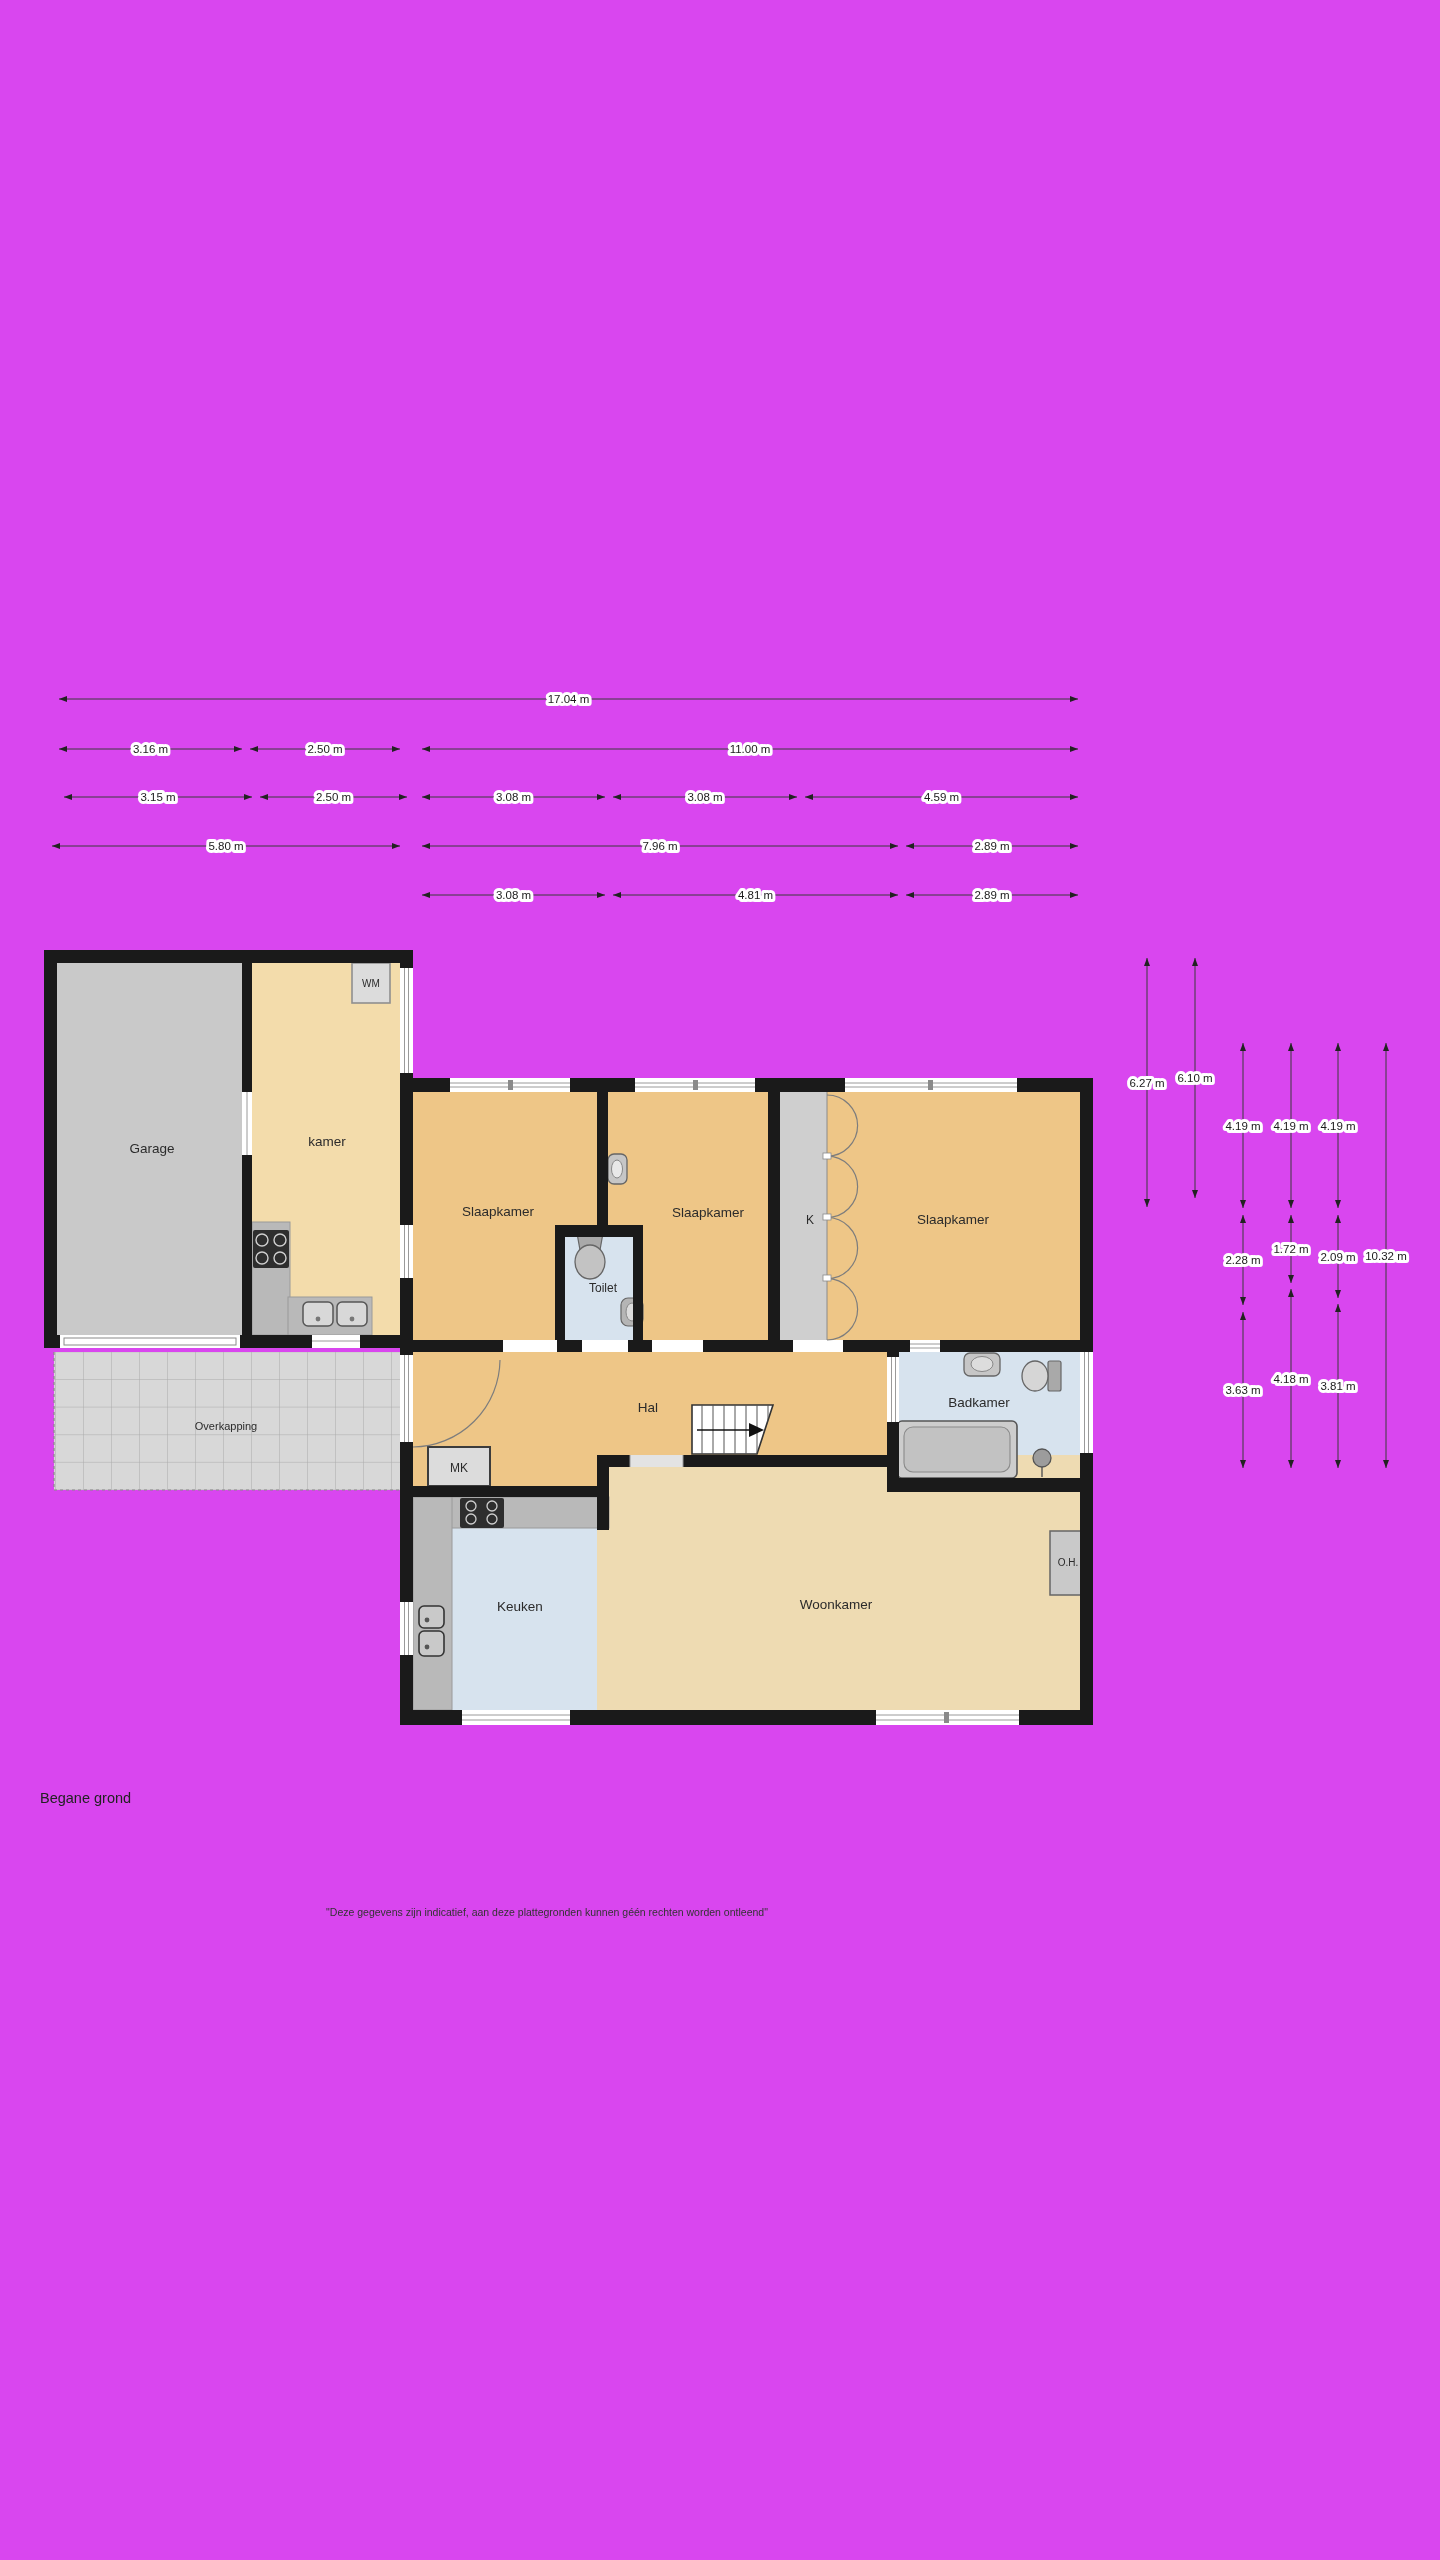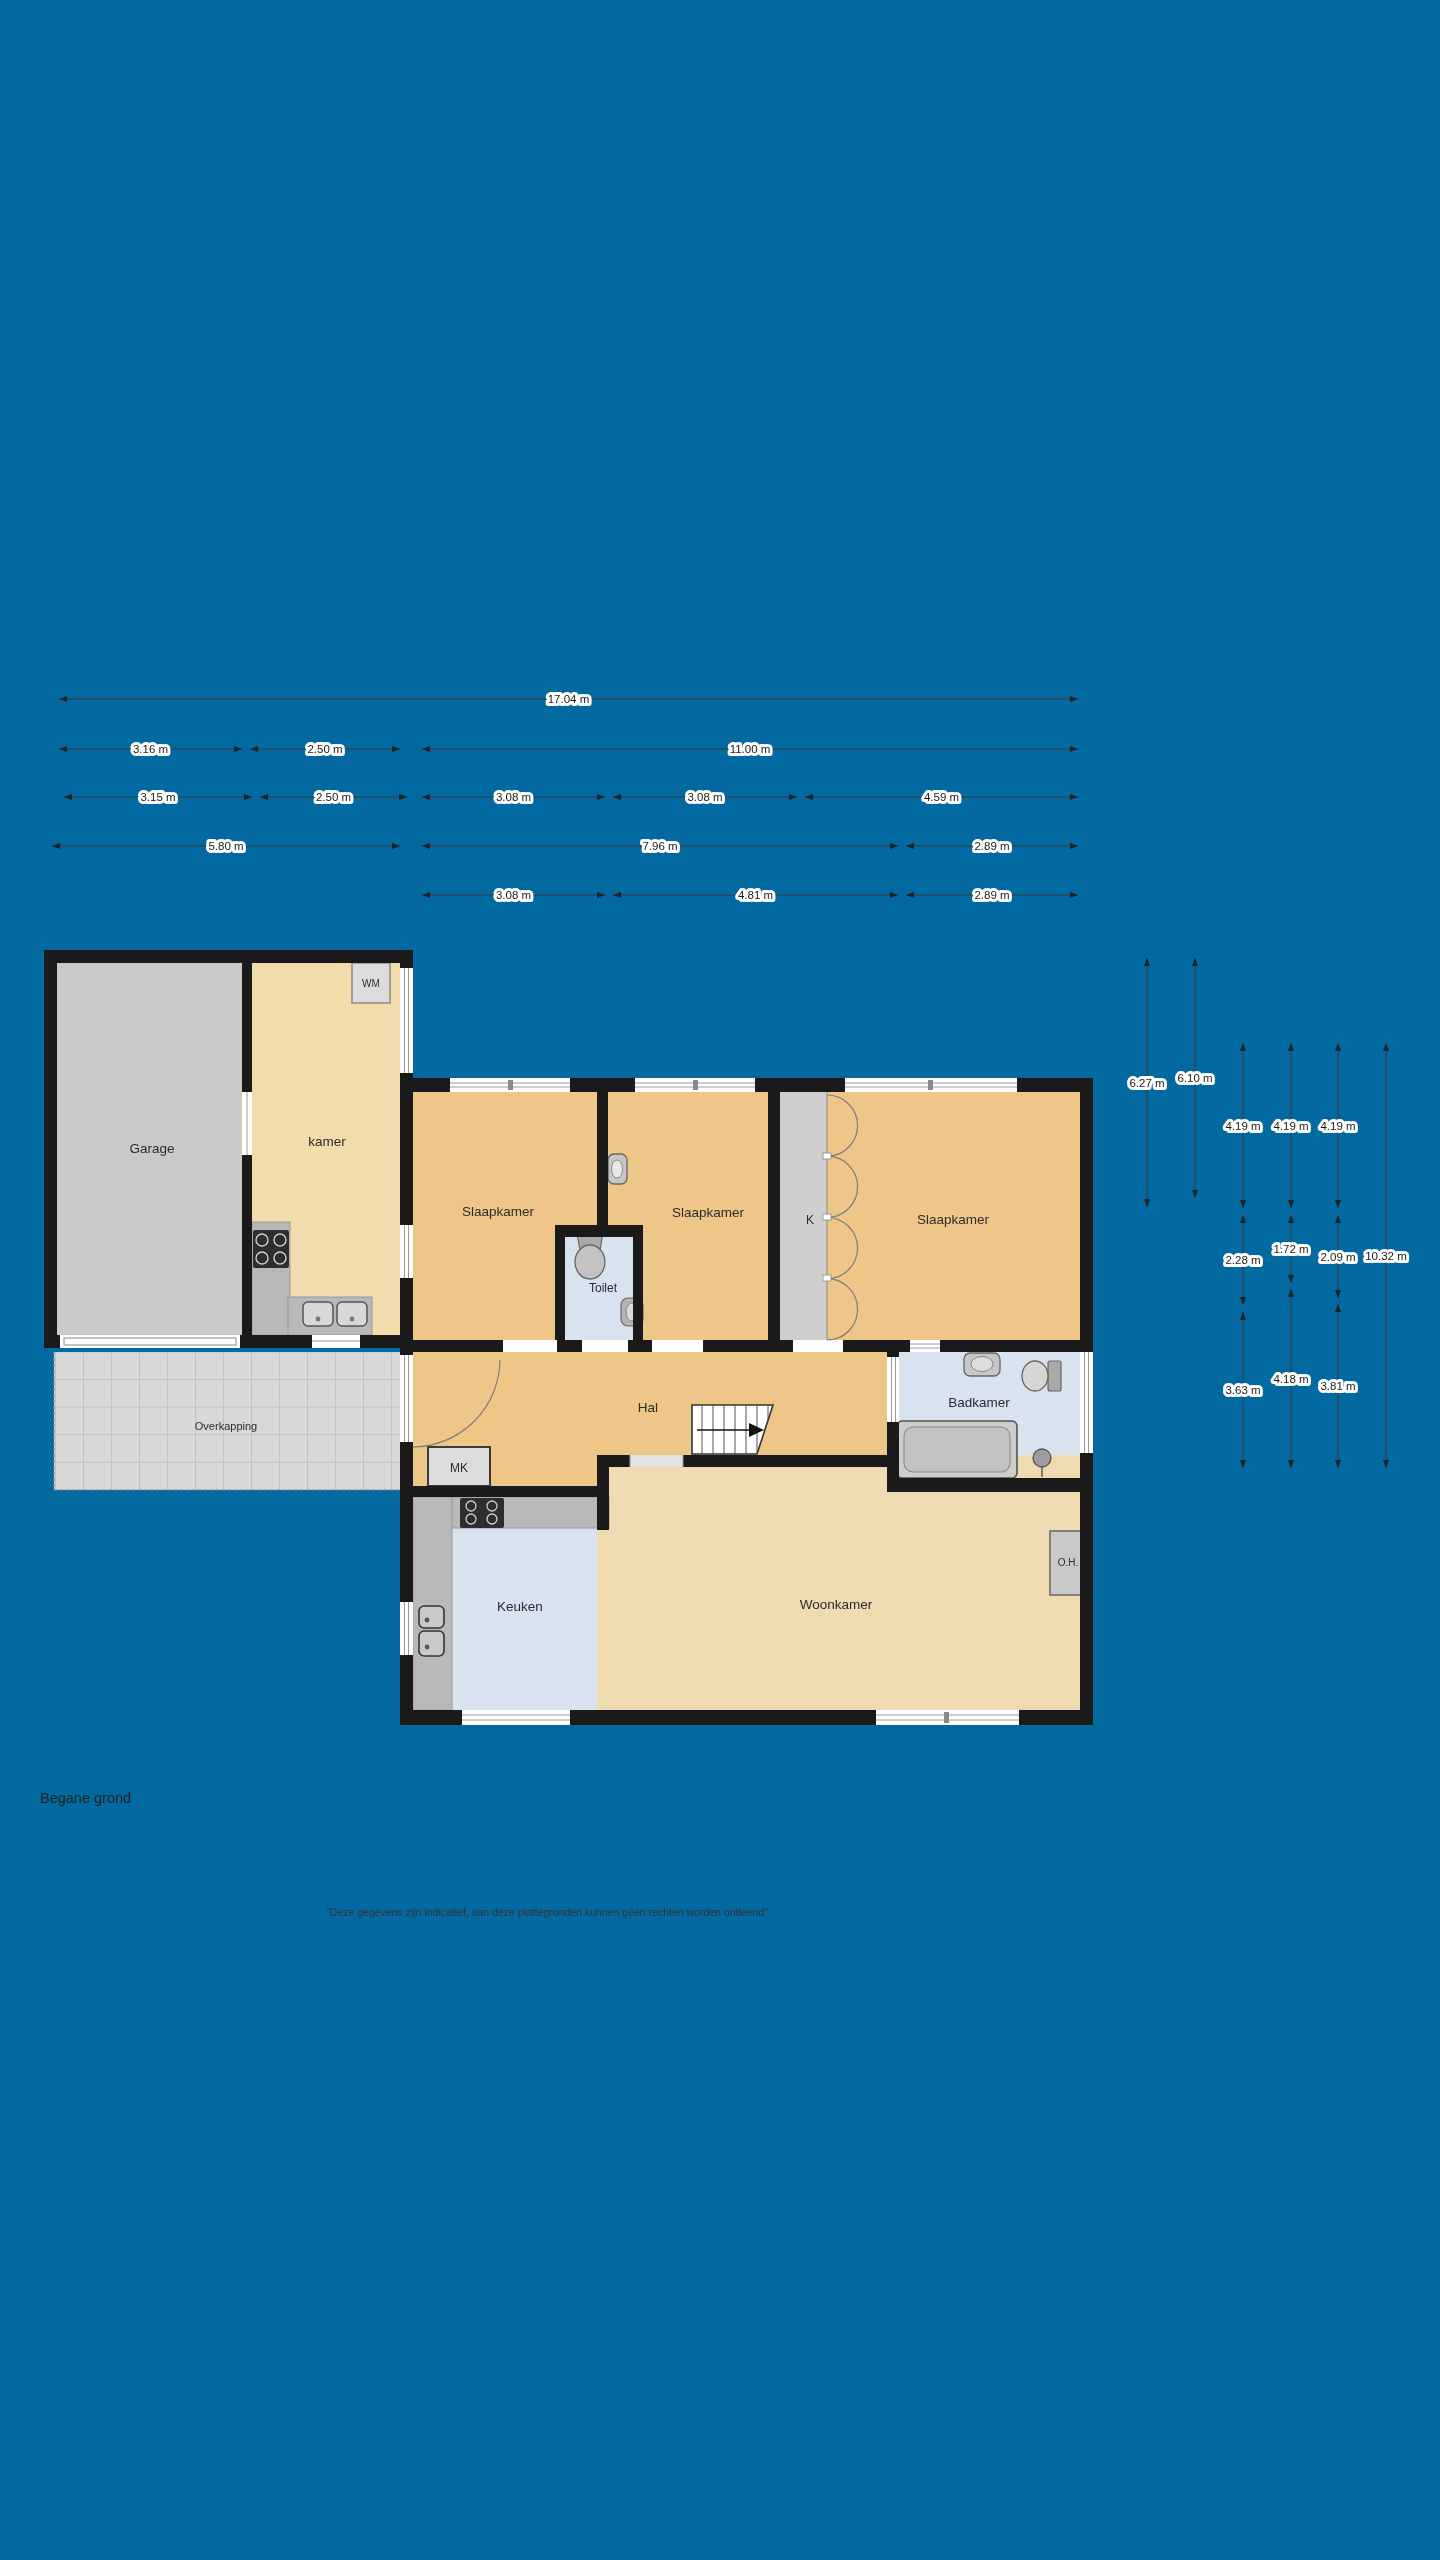--- a/index.html
+++ b/index.html
@@ -1,16 +1,16 @@
 <!DOCTYPE html>
 <html><head>
 <meta charset="utf-8">
 <style>
   html,body{margin:0;padding:0;background:#ffffff;}
-  #canvas{position:relative;width:1440px;height:2560px;background:#0369a1;overflow:hidden;
+  #canvas{position:relative;width:1440px;height:2560px;background:#d946ef;overflow:hidden;
           font-family:"Liberation Sans", sans-serif;}
   svg{display:block;}
   .room-label{font-family:"Liberation Sans",sans-serif;font-size:13.5px;fill:#2b2b2b;text-anchor:middle;}
   .tiny-label{font-family:"Liberation Sans",sans-serif;font-size:10px;fill:#2b2b2b;text-anchor:middle;}
   .mid-label{font-family:"Liberation Sans",sans-serif;font-size:12px;fill:#2b2b2b;text-anchor:middle;}
   .dim-label{font-family:"Liberation Sans",sans-serif;font-size:11.5px;fill:#1a1a1a;text-anchor:middle;
              paint-order:stroke;stroke:#ffffff;stroke-width:6px;stroke-linejoin:round;}
   .dim-line{stroke:#3a3a3a;stroke-width:1;}
   .floor-title{font-family:"Liberation Sans",sans-serif;font-size:14.5px;fill:#222;}
   .disclaimer{font-family:"Liberation Sans",sans-serif;font-size:10.5px;fill:#333;text-anchor:middle;}

